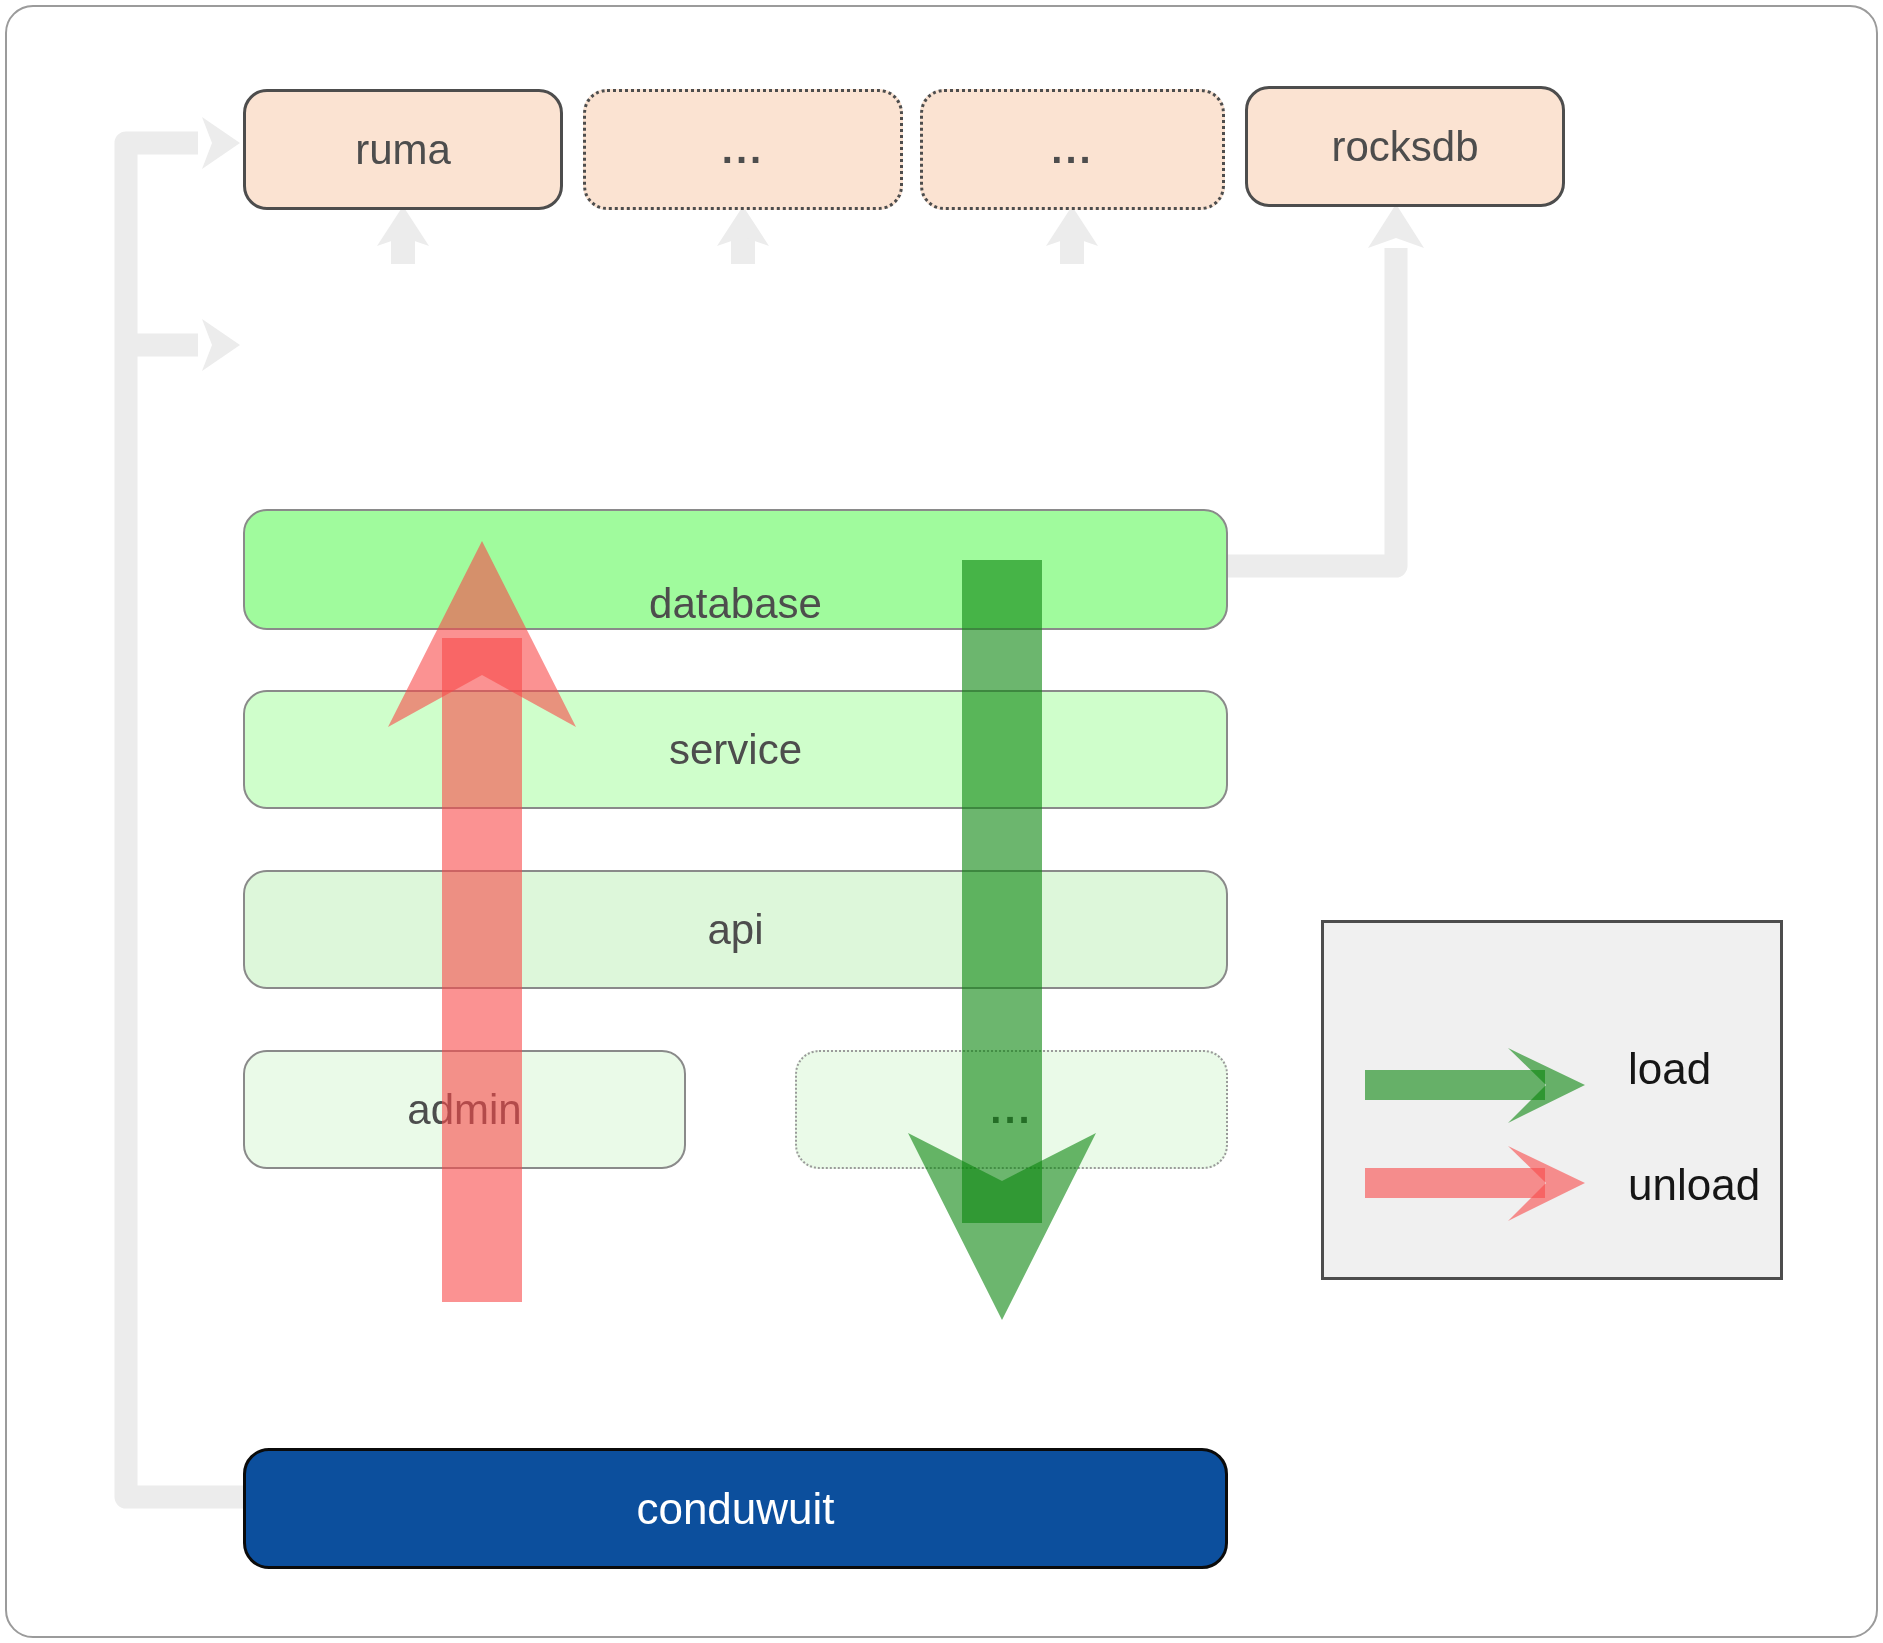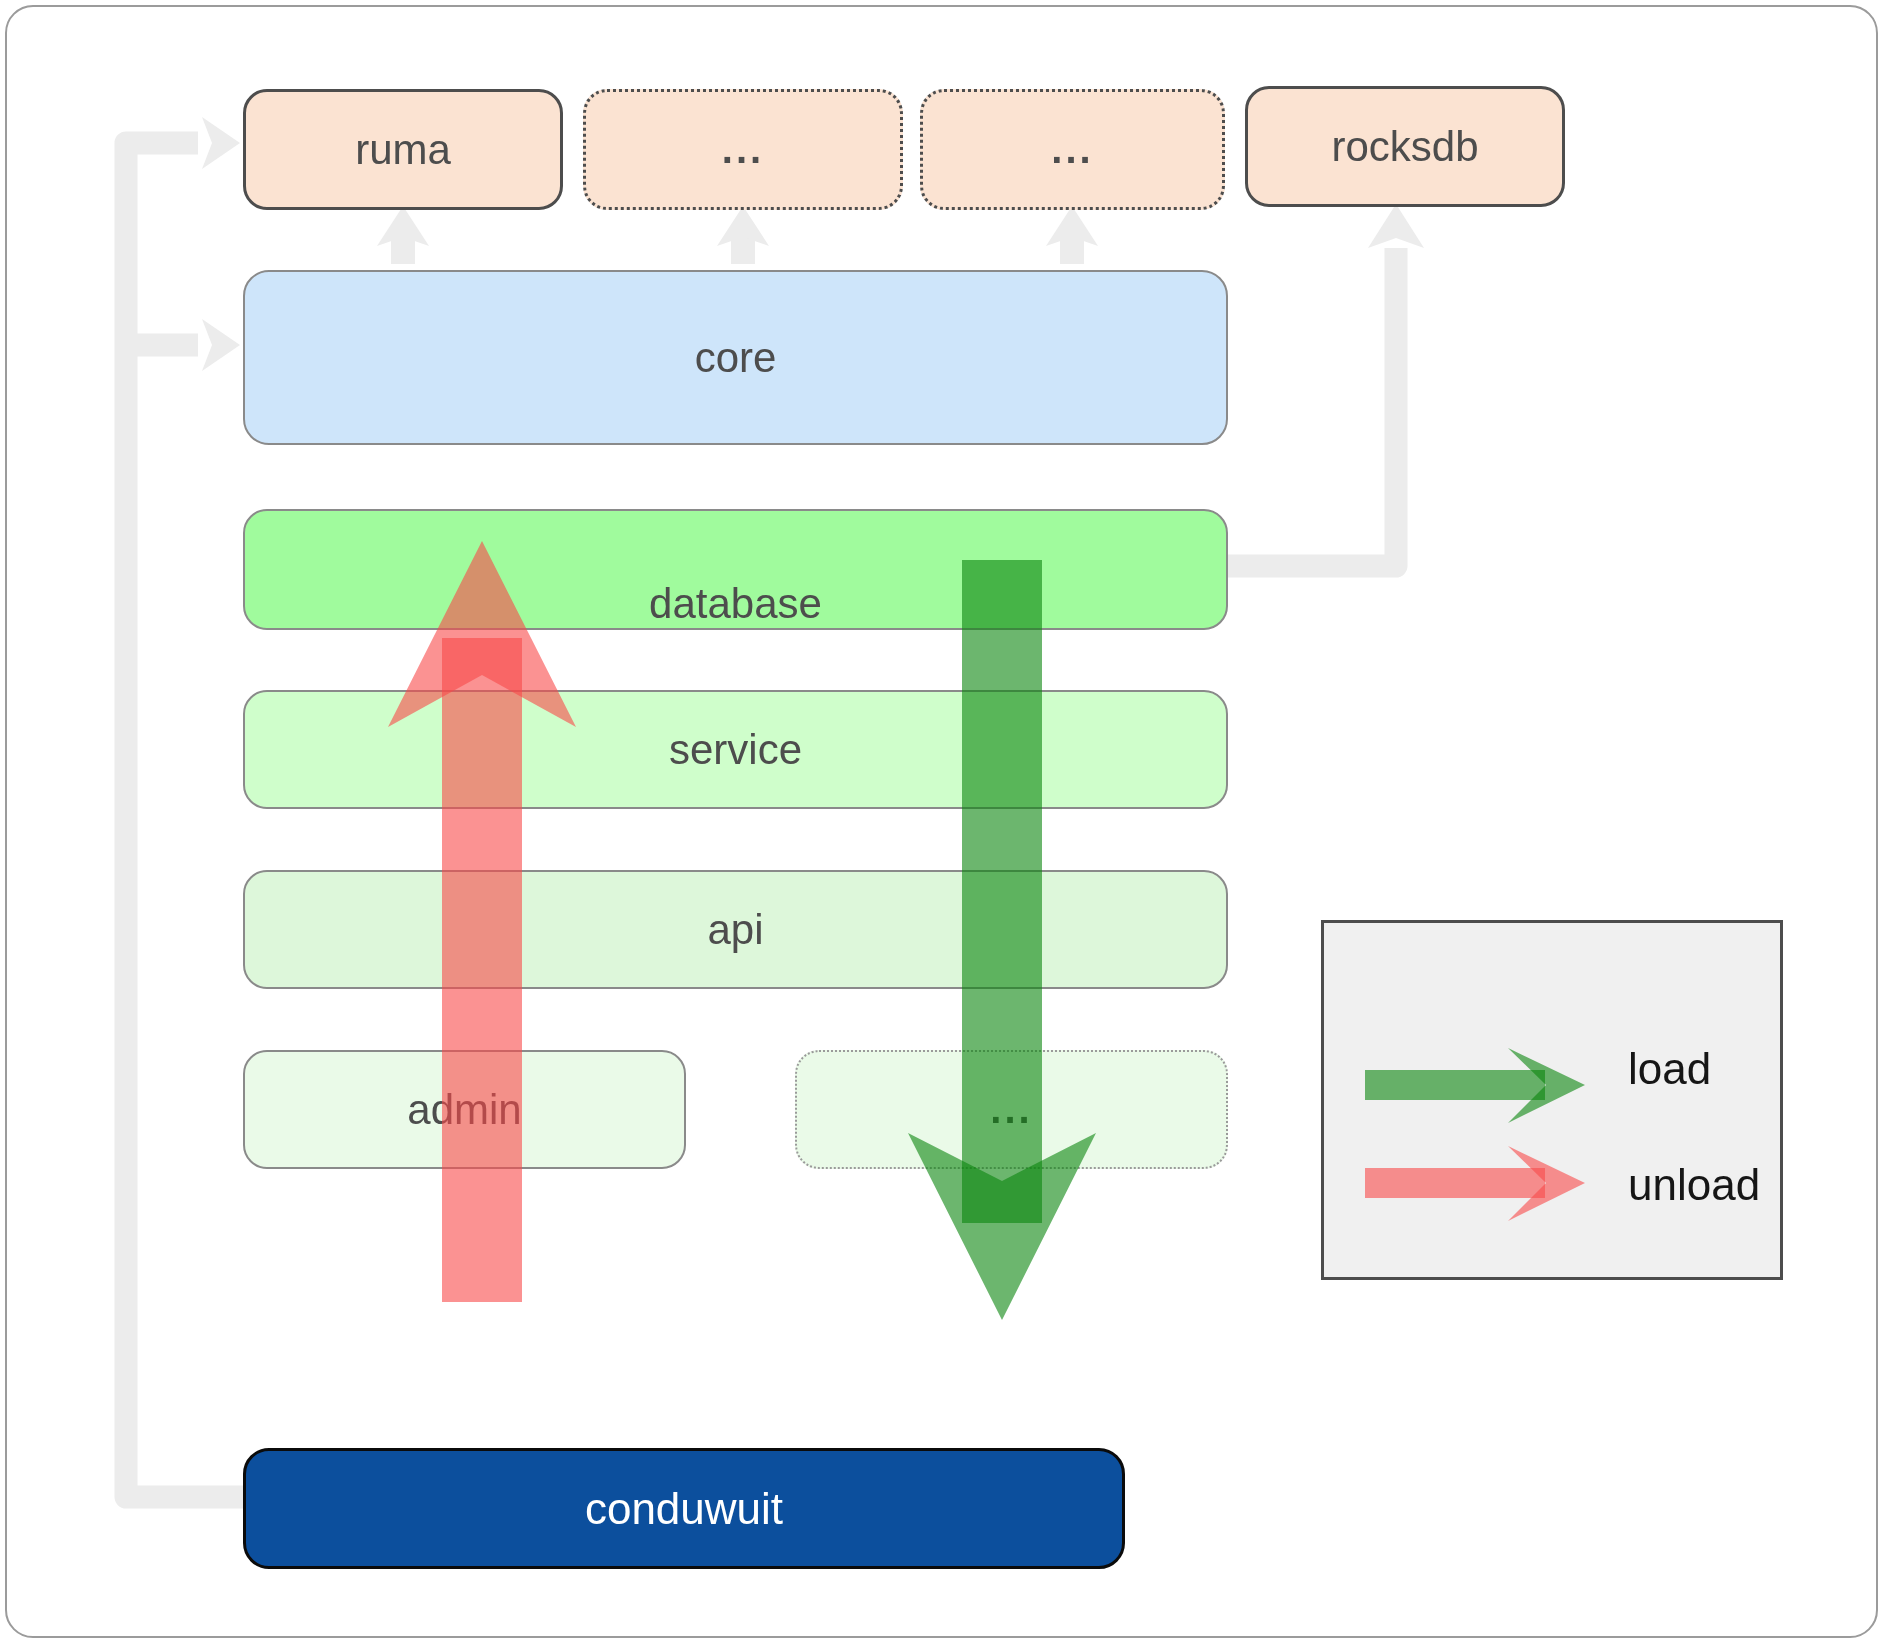--- a/index.html
+++ b/index.html
@@ -74,39 +74,36 @@
   <div class="node toprow dotted dots" style="left:583px;top:81px;width:320px;height:121px;">
     <span>...</span>
   </div>
   <div class="node toprow dotted dots" style="left:920px;top:81px;width:305px;height:121px;">
     <span>...</span>
   </div>
   <div class="node toprow" style="left:1245px;top:78px;width:320px;height:121px;">
     <span>rocksdb</span>
   </div>
 
-  <div class="node stack" style="left:243px;top:262px;width:985px;height:175px;background:#cee5fa;border-radius:26px;">
-    <span>core</span>
-  </div>
   <div class="node stack" style="left:243px;top:501px;width:985px;height:121px;background:#a0fb9d;align-items:flex-end;">
     <span>database</span>
   </div>
   <div class="node stack" style="left:243px;top:682px;width:985px;height:119px;background:#cffecb;">
     <span>service</span>
   </div>
   <div class="node stack" style="left:243px;top:862px;width:985px;height:119px;background:#ddf7da;">
     <span>api</span>
   </div>
   <div class="node stack" style="left:243px;top:1042px;width:443px;height:119px;background:#eafae8;">
     <span>admin</span>
   </div>
   <div class="node faint-dotted dots" style="left:795px;top:1042px;width:433px;height:119px;background:#eafae8;">
     <span>...</span>
   </div>
-  <div class="node conduwuit" style="left:243px;top:1440px;width:882px;height:121px;">
+  <div class="node conduwuit" style="left:243px;top:1440px;width:985px;height:121px;">
     <span>conduwuit</span>
   </div>
 
   <div class="legend">
     <svg class="layer" style="left:0;top:0;" width="456" height="354" viewBox="0 0 456 354">
       <g fill="#0a860e" fill-opacity="0.6">
         <rect x="41" y="147" width="180" height="30"></rect>
         <polygon points="261,162 184,125 222,162 184,200"></polygon>
       </g>
       <g fill="#f84949" fill-opacity="0.6">

